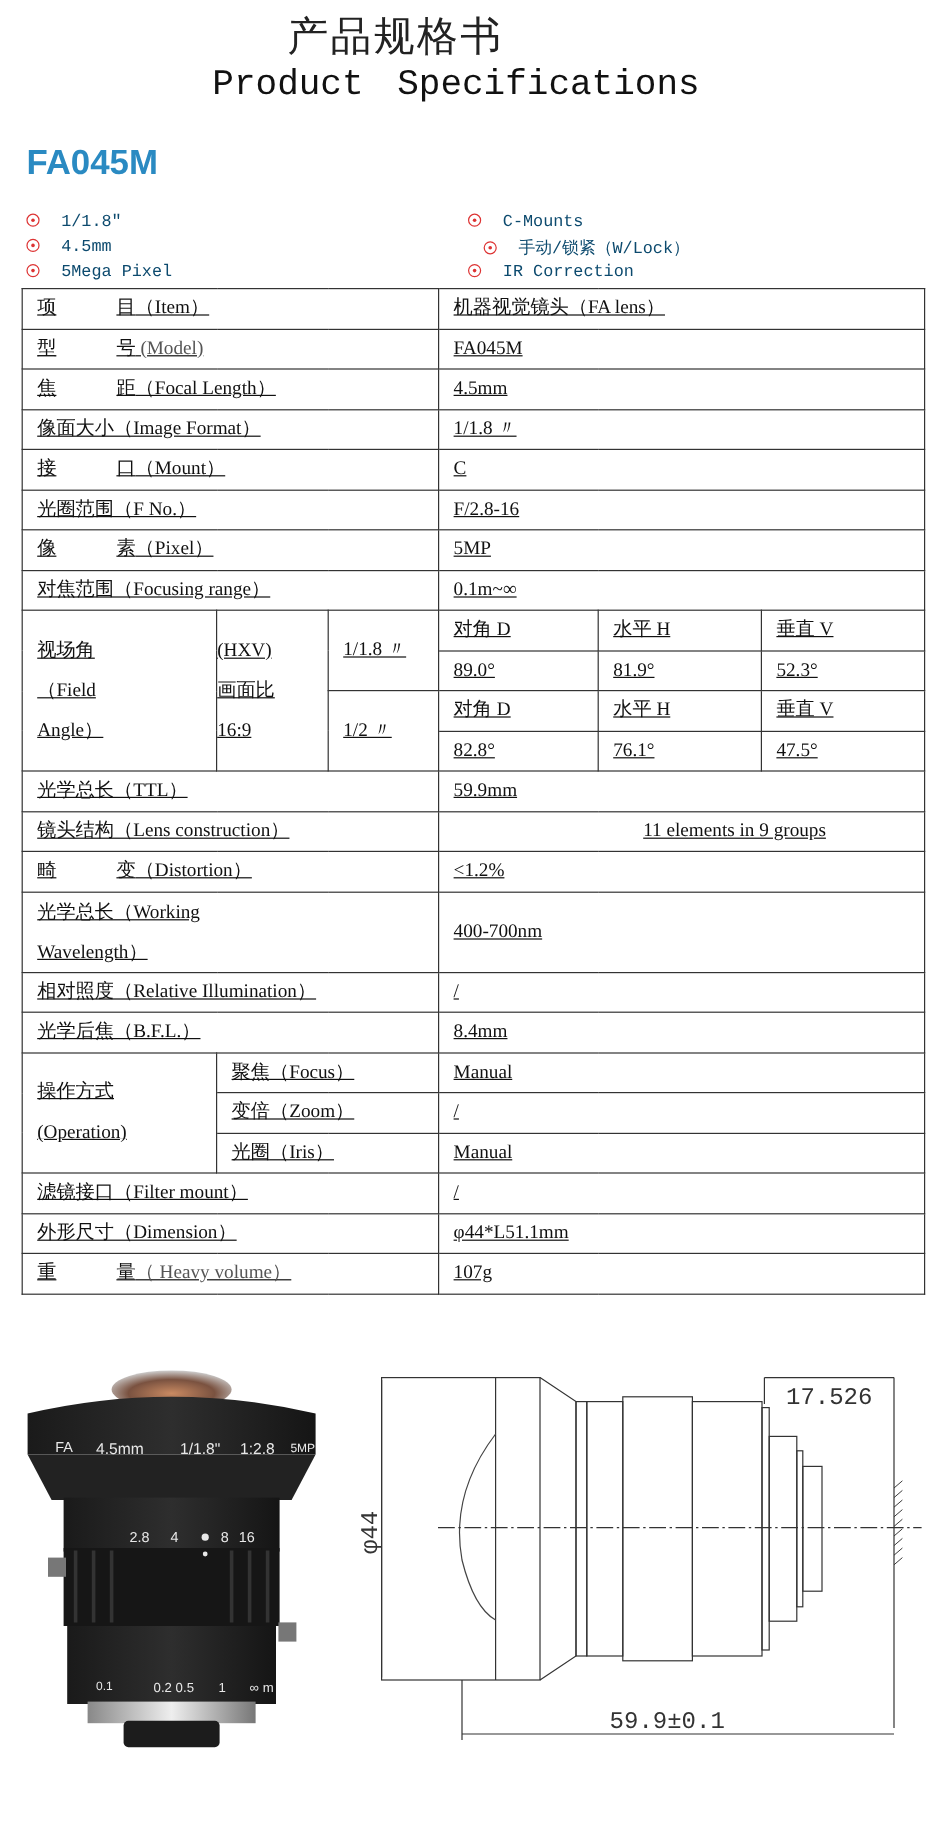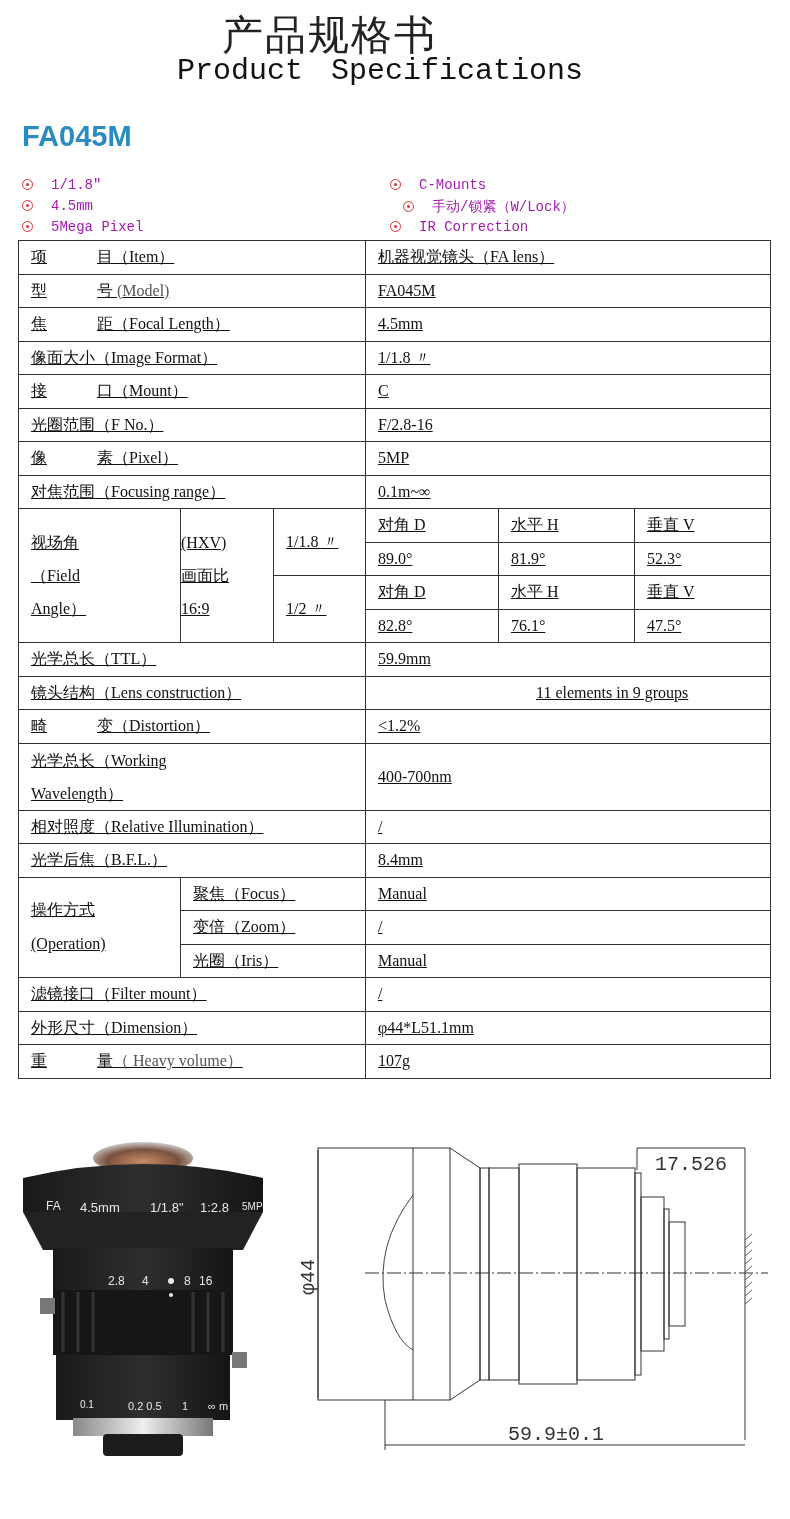--- a/index.html
+++ b/index.html
@@ -1,21 +1,21 @@
 <!DOCTYPE html>
 <html><head>
 <meta charset="utf-8">
 <style>
   html,body{margin:0;padding:0;background:#fff;}
   body{width:790px;height:1519px;position:relative;overflow:hidden;font-family:"Liberation Serif","DejaVu Serif",serif;color:#111;}
-  .title-cn{position:absolute;top:8px;left:0;width:659px;text-align:center;font-size:41px;font-family:"DejaVu Serif",serif;letter-spacing:2px;color:#222;}
+  .title-cn{position:absolute;top:8px;left:0;width:659px;text-align:center;font-size:34px;font-family:"DejaVu Serif",serif;letter-spacing:2px;color:#222;}
   .title-en{position:absolute;top:54px;left:0;width:760px;text-align:center;font-size:30px;font-family:"Liberation Mono","DejaVu Sans Mono",monospace;color:#111;word-spacing:10px;}
   .model{position:absolute;top:120px;left:22px;font-family:"Liberation Sans","DejaVu Sans",sans-serif;font-weight:bold;font-size:29px;color:#2a8ac2;}
   .features{position:absolute;top:177px;left:22px;width:760px;}
-  .feat{position:absolute;font-family:"Liberation Mono","DejaVu Sans Mono",monospace;font-size:14px;color:#a21caf;white-space:nowrap;}
+  .feat{position:absolute;font-family:"Liberation Mono","DejaVu Sans Mono",monospace;font-size:14px;color:#0c4a6e;white-space:nowrap;}
   .feat .dot{display:inline-block;width:9px;height:9px;border:1.5px solid #d33;border-radius:50%;position:relative;margin-right:18px;vertical-align:-1px;}
   .feat .dot::after{content:"";position:absolute;width:3px;height:3px;background:#d33;border-radius:50%;left:3px;top:3px;}
   table.spec{position:absolute;top:240px;left:18px;width:752px;border-collapse:collapse;font-size:16px;table-layout:fixed;text-decoration:underline;}
   table.spec td{border:1.5px solid #333;padding:0 12px;height:32.5px;line-height:24px;white-space:nowrap;}
   table.spec td.c{text-align:left;}
   table.spec td.v{padding-left:170px;}
   .sp{display:inline-block;width:50px;}
   .lens-photo{position:absolute;left:18px;top:1140px;width:250px;height:320px;}
   .drawing{position:absolute;left:290px;top:1140px;width:500px;height:340px;}
 </style>

